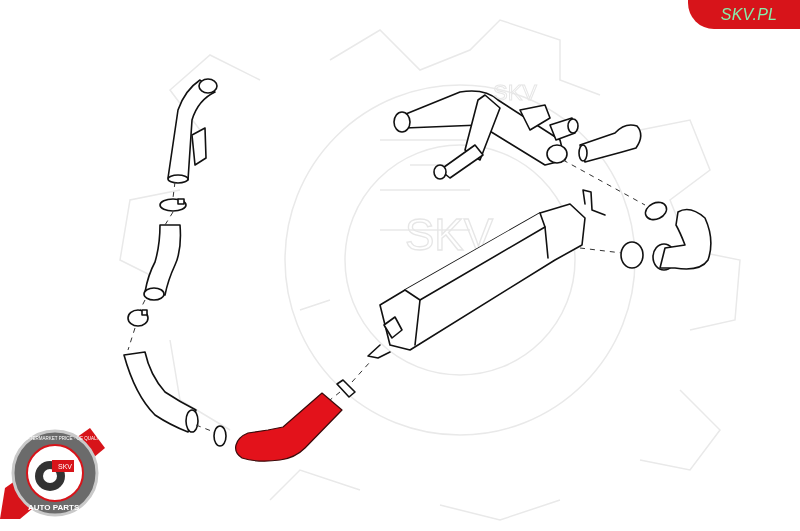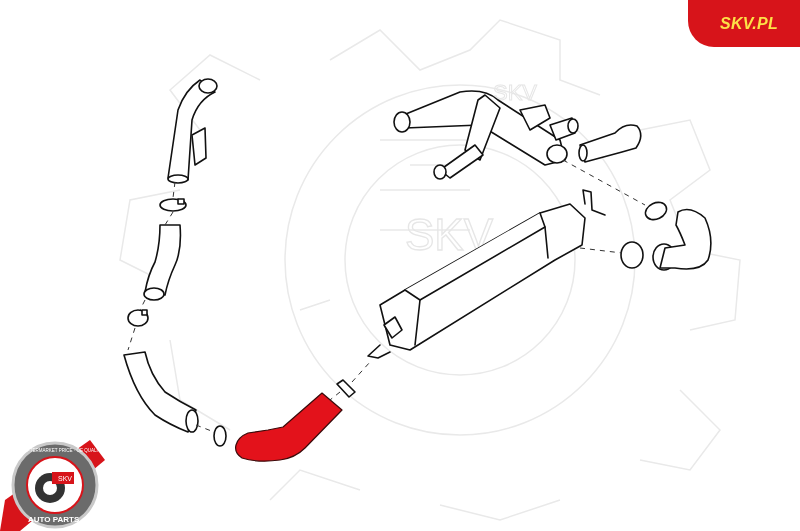--- a/index.html
+++ b/index.html
@@ -1,20 +1,20 @@
 <!DOCTYPE html>
 <html><head>
 <meta charset="utf-8">
 <style>
   html,body{margin:0;padding:0;background:#fff;}
   body{width:800px;height:531px;position:relative;overflow:hidden;font-family:"Liberation Sans",sans-serif;}
   .canvas{position:absolute;left:0;top:0;width:800px;height:531px;}
-  .brand-tab{position:absolute;right:0;top:0;width:112px;height:47px;background:#d7141a;border-bottom-left-radius:26px;
-    color:#fde047;font-weight:bold;font-style:italic;font-size:16px;display:flex;align-items:center;justify-content:center;letter-spacing:0.3px;padding-left:10px;box-sizing:border-box;}
-  .badge{position:absolute;left:0;top:430px;width:110px;height:101px;}
+  .brand-tab{position:absolute;right:0;top:0;width:112px;height:29px;background:#d7141a;border-bottom-left-radius:26px;
+    color:#86efac;font-weight:normal;font-style:italic;font-size:16px;display:flex;align-items:center;justify-content:center;letter-spacing:0.3px;padding-left:10px;box-sizing:border-box;}
+  .badge{position:absolute;left:0;top:418px;width:110px;height:101px;}
   svg text{font-family:"Liberation Sans",sans-serif;}
 </style>
 </head>
 <body>
 
 <div class="canvas">
 <svg width="800" height="531" viewBox="0 0 800 531" xmlns="http://www.w3.org/2000/svg">
 
   <g fill="none" stroke="#e9e9e9" stroke-width="1.5">
     <circle cx="460" cy="260" r="175"></circle>

